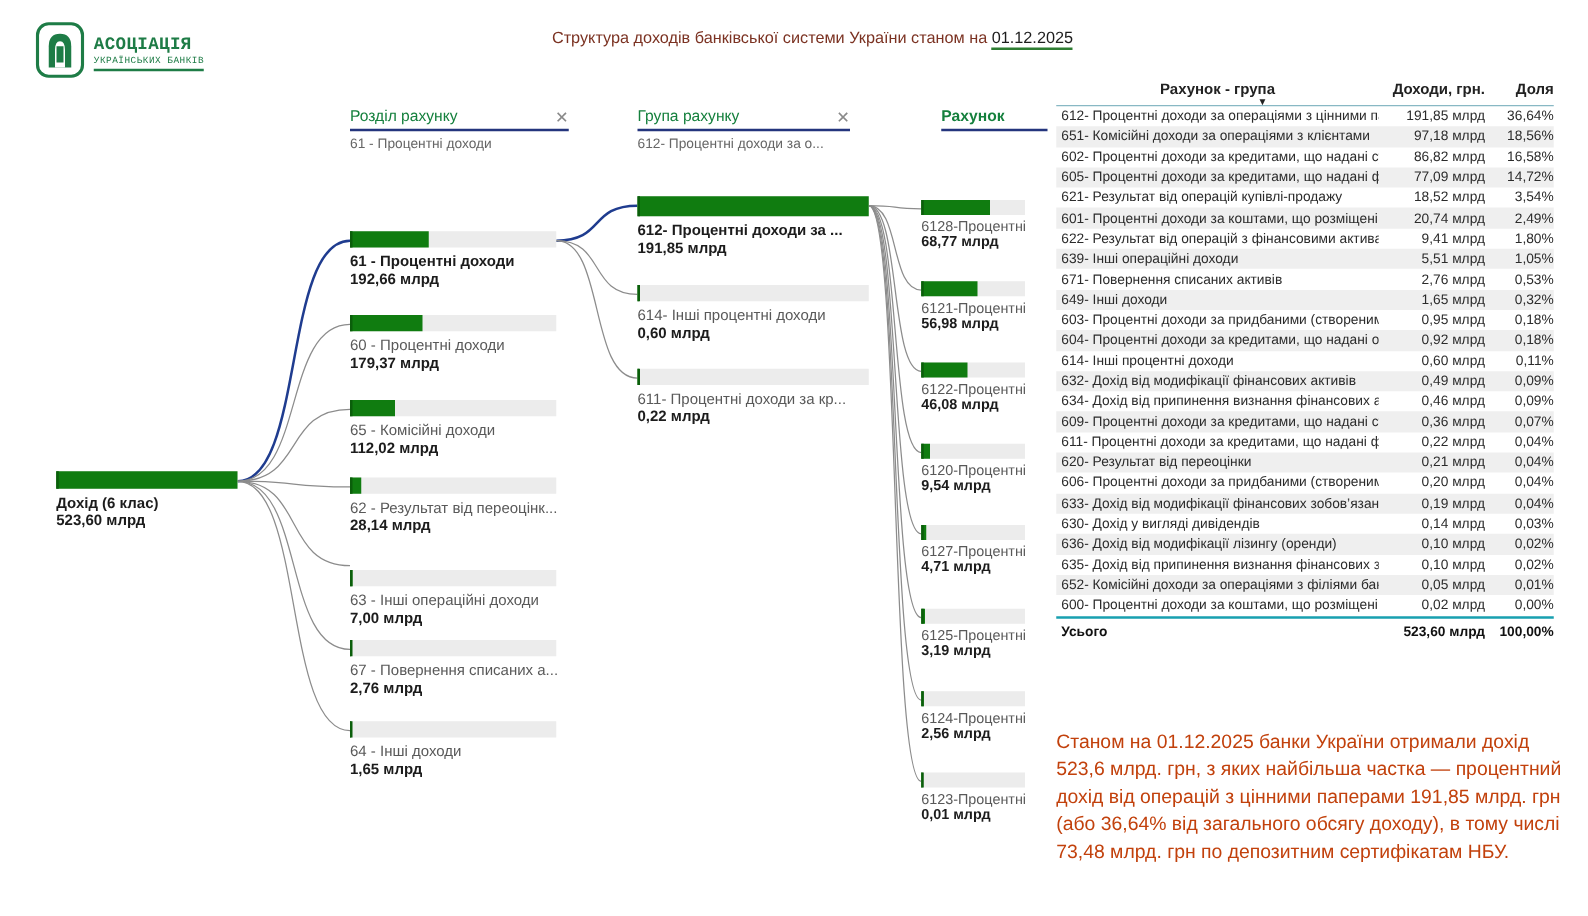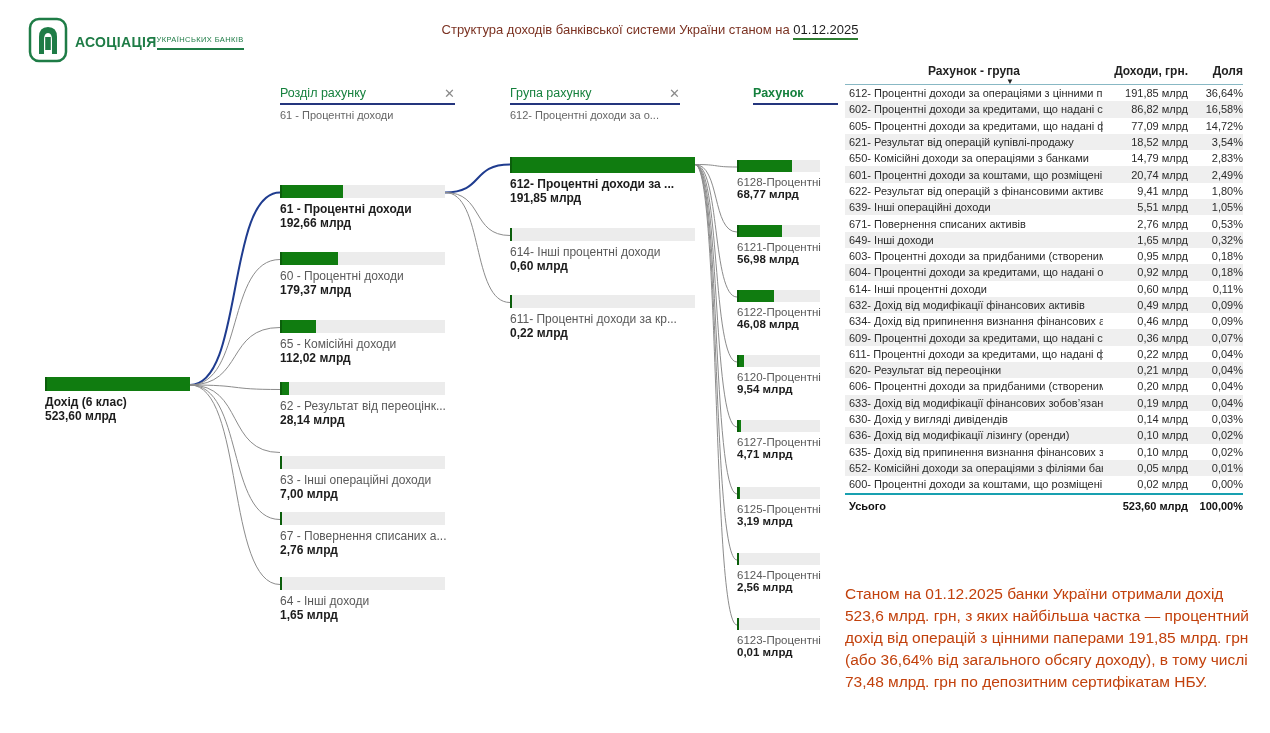--- a/index.html
+++ b/index.html
@@ -2,21 +2,21 @@
 <html><head>
 <meta charset="utf-8">
 <style>
   * { margin:0; padding:0; box-sizing:border-box; }
   html,body { width:1270px; height:733px; background:#ffffff; overflow:hidden;
     font-family:"Liberation Sans","DejaVu Sans",sans-serif; }
   .abs { position:absolute; }
 
   
   #logo { left:28px; top:16px; width:220px; height:52px; display:flex; gap:7px; align-items:center; }
-  #logo .logo-text { display:flex; flex-direction:row; }
+  #logo .logo-text { display:flex; flex-direction:column;font-family:Liberation Mono, monospace; }
   #logo .l1 { color:#1e7c46; font-weight:bold; font-size:14px; letter-spacing:.3px; }
   #logo .l2 { color:#1e7c46; font-size:7.5px; letter-spacing:.4px; border-bottom:2px solid #1e7c46; padding-bottom:2px; margin-top:1px; }
   #title { left:150px; top:22px; width:1000px; text-align:center; font-size:13px; color:#7b3222; }
   #title .date { color:#1c1c1c; border-bottom:2px solid #2e7d32; padding-bottom:1px; }
 
   
   .filter-block { top:86px; }
   .filter-head { display:flex; justify-content:space-between; align-items:center;
       border-bottom:2px solid #24357d; padding-bottom:3px; }
   .filter-label { font-size:12.5px; color:#15803d; }
@@ -280,38 +280,38 @@
     <span class="th-share">Доля</span>
     <span class="sort-arrow">▼</span>
   </div>
   <div id="tbody">
       <div class="trow">
         <span class="c-name">612- Процентні доходи за операціями з цінними па...</span>
         <span class="c-val">191,85 млрд</span>
         <span class="c-share">36,64%</span>
       </div>
       <div class="trow">
+        <span class="c-name">651- Комісійні доходи за операціями з клієнтами</span>
+        <span class="c-val">97,18 млрд</span>
+        <span class="c-share">18,56%</span>
+      </div>
+      <div class="trow">
         <span class="c-name">602- Процентні доходи за кредитами, що надані суб’...</span>
         <span class="c-val">86,82 млрд</span>
         <span class="c-share">16,58%</span>
       </div>
       <div class="trow">
         <span class="c-name">605- Процентні доходи за кредитами, що надані фіз...</span>
         <span class="c-val">77,09 млрд</span>
         <span class="c-share">14,72%</span>
       </div>
       <div class="trow">
         <span class="c-name">621- Результат від операцій купівлі-продажу</span>
         <span class="c-val">18,52 млрд</span>
         <span class="c-share">3,54%</span>
-      </div>
-      <div class="trow">
-        <span class="c-name">650- Комісійні доходи за операціями з банками</span>
-        <span class="c-val">14,79 млрд</span>
-        <span class="c-share">2,83%</span>
       </div>
       <div class="trow">
         <span class="c-name">601- Процентні доходи за коштами, що розміщені в ...</span>
         <span class="c-val">20,74 млрд</span>
         <span class="c-share">2,49%</span>
       </div>
       <div class="trow">
         <span class="c-name">622- Результат від операцій з фінансовими активами...</span>
         <span class="c-val">9,41 млрд</span>
         <span class="c-share">1,80%</span>

